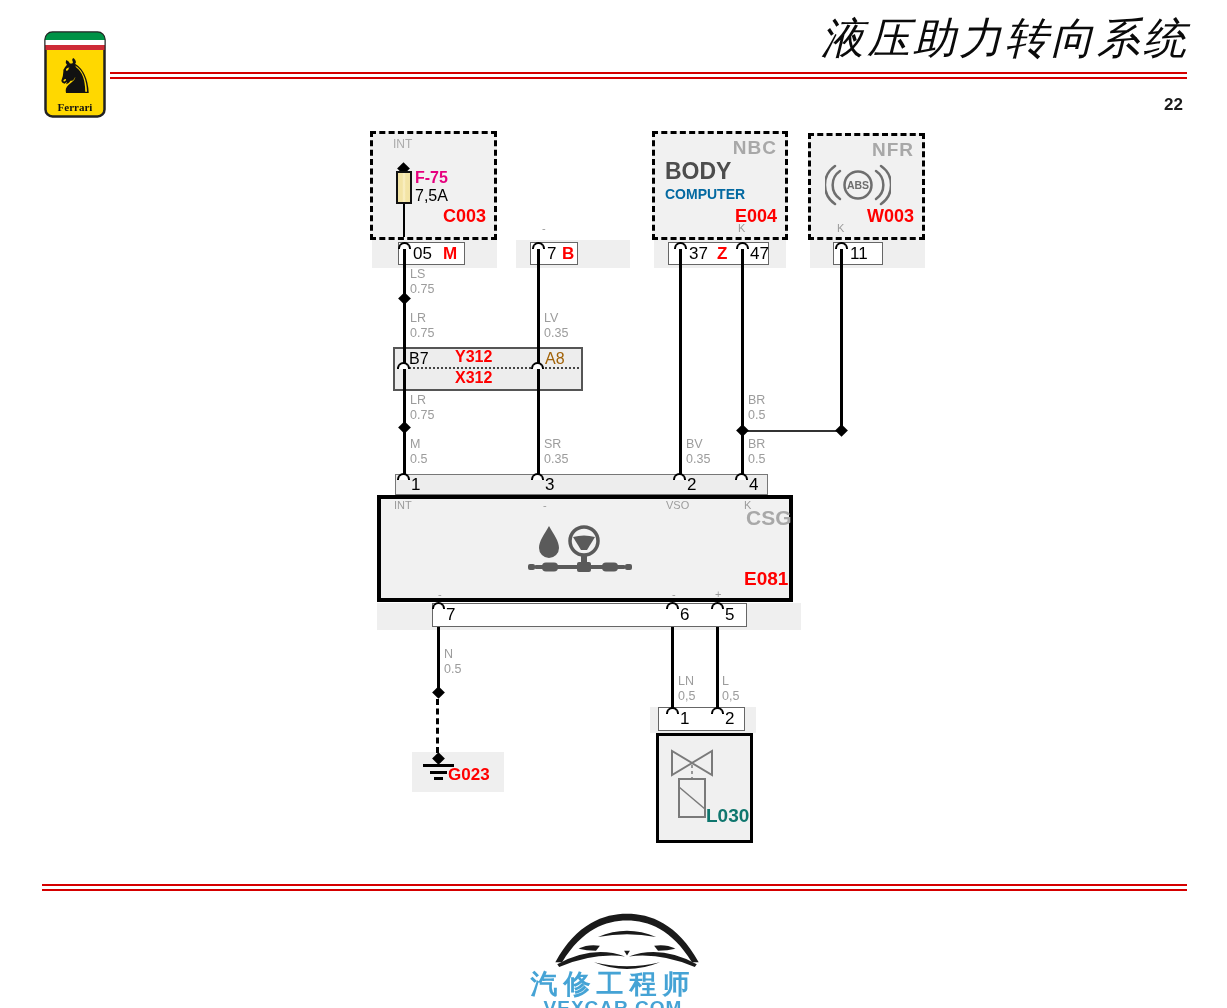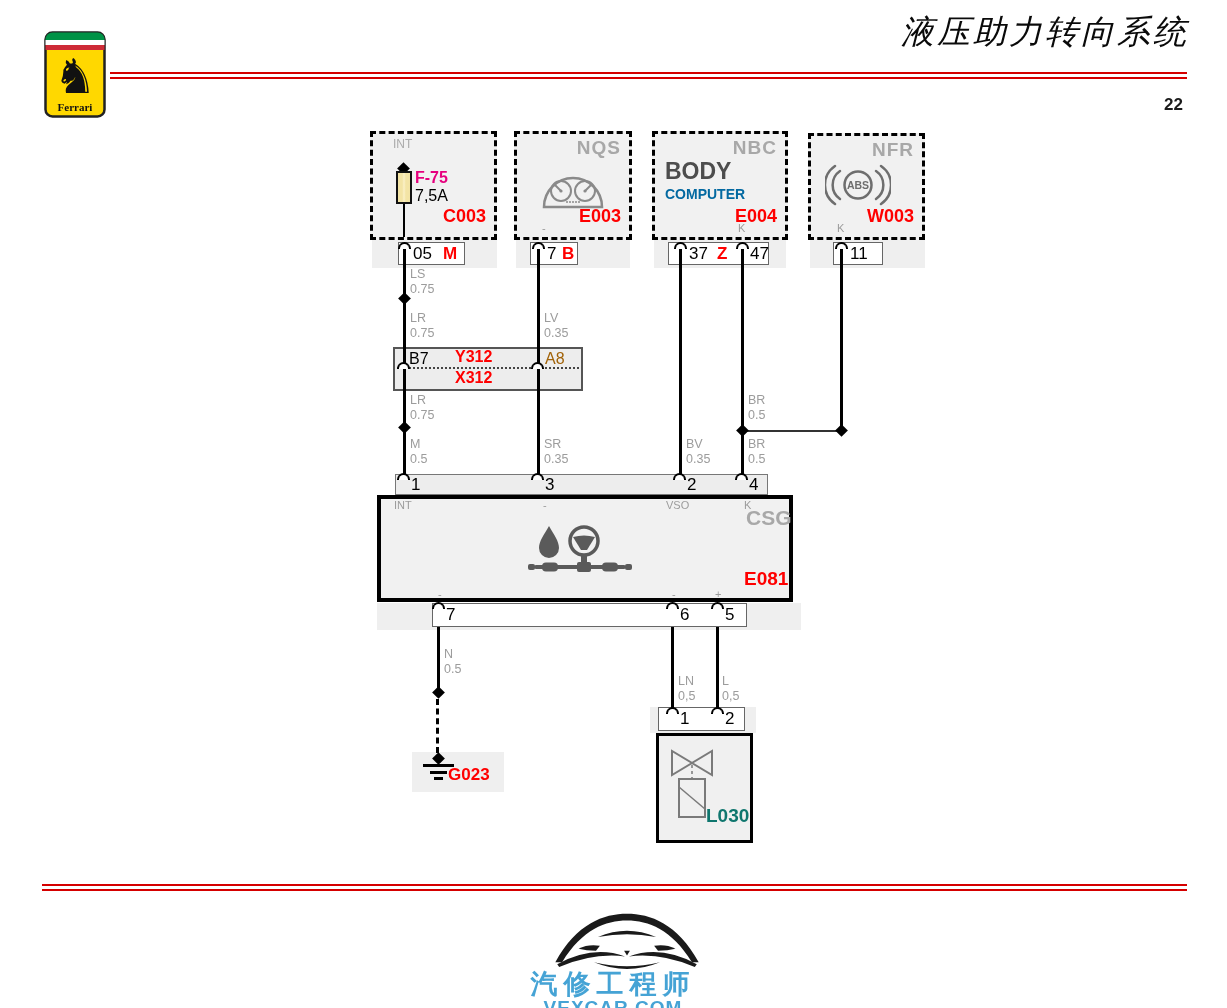--- a/index.html
+++ b/index.html
@@ -18,21 +18,21 @@
   .pinlabel { position:absolute; font-size:11px; color:#9c9c9c; z-index:4; }
   .wire { position:absolute; width:3px; background:#000; z-index:2; }
   .wlabel { position:absolute; color:#9c9c9c; font-size:12.5px; line-height:1.18; z-index:3; }
   .diamond { position:absolute; width:9px; height:9px; background:#000; transform:rotate(45deg); z-index:3; }
   .socket { position:absolute; width:13px; height:7px; background:#fff; border:2px solid #000;
             border-bottom:none; border-radius:7px 7px 0 0; z-index:4; }
   .dline { position:absolute; height:2.5px; border-top:2.5px solid #d50000; border-bottom:2.5px solid #d50000;
            box-sizing:content-box; z-index:0; }
   .gbar { position:absolute; background:#000; z-index:3; }
   .title { position:absolute; font-family:"DejaVu Serif","Liberation Serif",serif; font-style:italic;
-           font-size:33px; color:#0a0a0a; letter-spacing:3px; z-index:1; }
+           font-size:43px; color:#0a0a0a; letter-spacing:3px; z-index:1; }
   .pagenum { position:absolute; font-size:17px; font-weight:bold; color:#1a1a1a; }
   .y312box { position:absolute; background:#ededed; border:2px solid #555; z-index:1; }
   .smalltext { font-size:12px; color:#aaa; position:absolute; z-index:3; }
 </style>
 </head>
 <body>
 
 <div class="canvas">
 
   <svg class="abs" style="left:44px;top:31px;" width="62" height="87" viewBox="0 0 62 87">
@@ -63,38 +63,20 @@
     <div class="abs" style="left:42px;top:35px;color:#e6007e;font-weight:bold;font-size:16px;">F-75</div>
     <div class="abs" style="left:42px;top:53px;font-size:16px;color:#000;">7,5A</div>
     <div class="cid" style="right:8px;bottom:10px;">C003</div>
   </div>
   <div class="strip" style="left:372px;top:240px;width:125px;height:28px;"></div>
   <div class="connbox" style="left:398px;top:242px;width:67px;height:23px;"></div>
   <div class="socket" style="left:398px;top:242px;"></div>
   <div class="pin" style="left:413px;top:244px;">05</div>
   <div class="pincode" style="left:443px;top:244px;">M</div>
 
-  <div class="comp" style="left:514px;top:131px;width:118px;height:109px;">
-    <div class="tag" style="right:8px;top:3px;">NQS</div>
-    <svg class="abs" style="left:24px;top:30px;" width="64" height="46" viewBox="0 0 64 46">
-      <path d="M3,43 A29,29 0 0 1 61,43 Z" fill="none" stroke="#8a8a8a" stroke-width="2.5"></path>
-      <circle cx="20" cy="27" r="10" fill="none" stroke="#8a8a8a" stroke-width="2"></circle>
-      <circle cx="44" cy="27" r="10" fill="none" stroke="#8a8a8a" stroke-width="2"></circle>
-      <line x1="20" y1="27" x2="14" y2="21" stroke="#8a8a8a" stroke-width="2"></line>
-      <line x1="44" y1="27" x2="50" y2="21" stroke="#8a8a8a" stroke-width="2"></line>
-      <circle cx="20" cy="27" r="1.6" fill="#8a8a8a"></circle>
-        <circle cx="44" cy="27" r="1.6" fill="#8a8a8a"></circle>
-      <circle cx="26" cy="38" r="1" fill="#8a8a8a"></circle>
-        <circle cx="29" cy="38" r="1" fill="#8a8a8a"></circle>
-      <circle cx="32" cy="38" r="1" fill="#8a8a8a"></circle>
-        <circle cx="35" cy="38" r="1" fill="#8a8a8a"></circle>
-      <circle cx="38" cy="38" r="1" fill="#8a8a8a"></circle>
-    </svg>
-    <div class="cid" style="right:8px;bottom:10px;">E003</div>
-  </div>
   <div class="pinlabel" style="left:542px;top:222px;">-</div>
   <div class="strip" style="left:516px;top:240px;width:114px;height:28px;"></div>
   <div class="connbox" style="left:530px;top:242px;width:48px;height:23px;"></div>
   <div class="socket" style="left:532px;top:242px;"></div>
   <div class="pin" style="left:547px;top:244px;">7</div>
   <div class="pincode" style="left:562px;top:244px;">B</div>
 
   <div class="comp" style="left:652px;top:131px;width:136px;height:109px;">
     <div class="tag" style="right:8px;top:3px;">NBC</div>
     <div class="abs" style="left:10px;top:24px;font-size:23px;font-weight:bold;color:#4d4d4d;">BODY</div>

